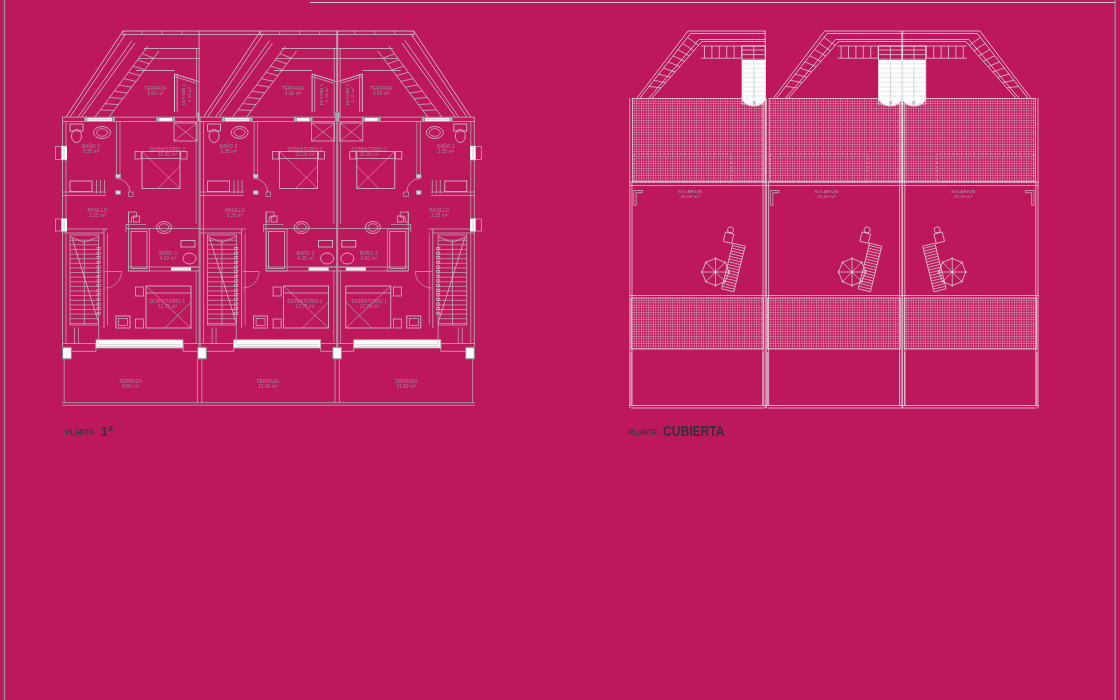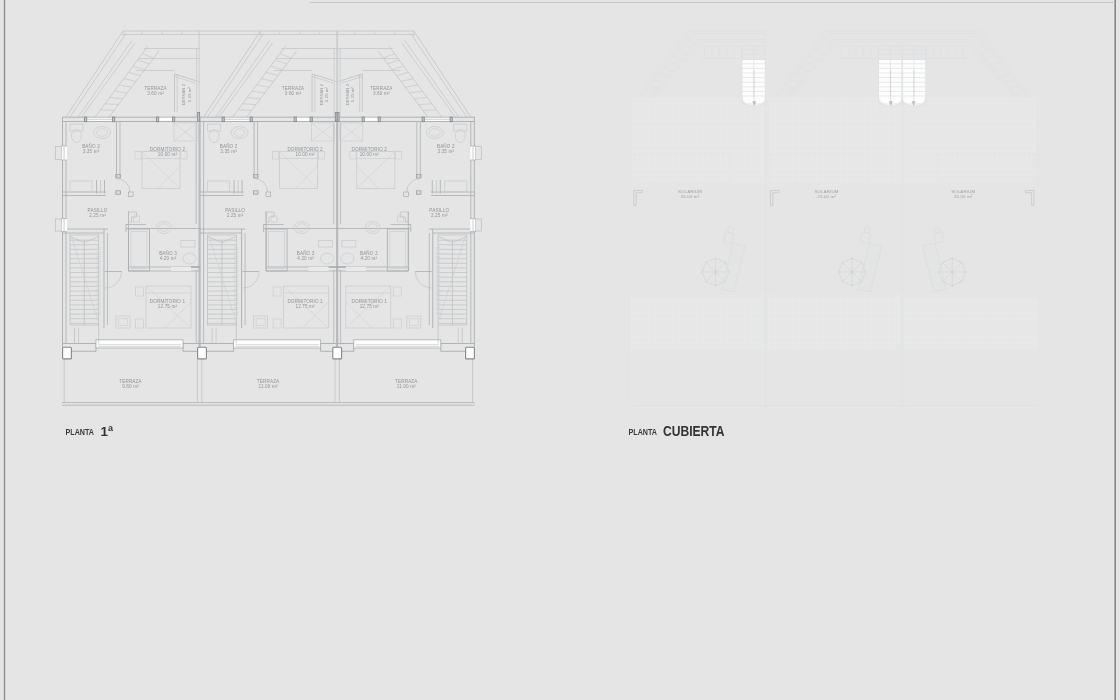--- a/index.html
+++ b/index.html
@@ -1,16 +1,16 @@
 <!DOCTYPE html>
 <html><head>
 <meta charset="utf-8">
 <style>
   html,body{margin:0;padding:0;background:#ffffff;}
-  #page{position:relative;width:1120px;height:700px;background:#e5e5e5;overflow:hidden;
+  #page{position:relative;width:1120px;height:700px;background:#be185d;overflow:hidden;
         font-family:"Liberation Sans", sans-serif;}
   svg{position:absolute;left:0;top:0;}
   text{font-family:"Liberation Sans", sans-serif;}
 </style>
 </head>
 <body>
 <div id="page">
 <svg width="1120" height="700" viewBox="0 0 1120 700">
   <line x1="4.5" y1="0" x2="4.5" y2="700" stroke="#8f8f8f" stroke-width="1.4"></line>
   <line x1="1115.2" y1="0" x2="1115.2" y2="700" stroke="#858585" stroke-width="1.6"></line>

